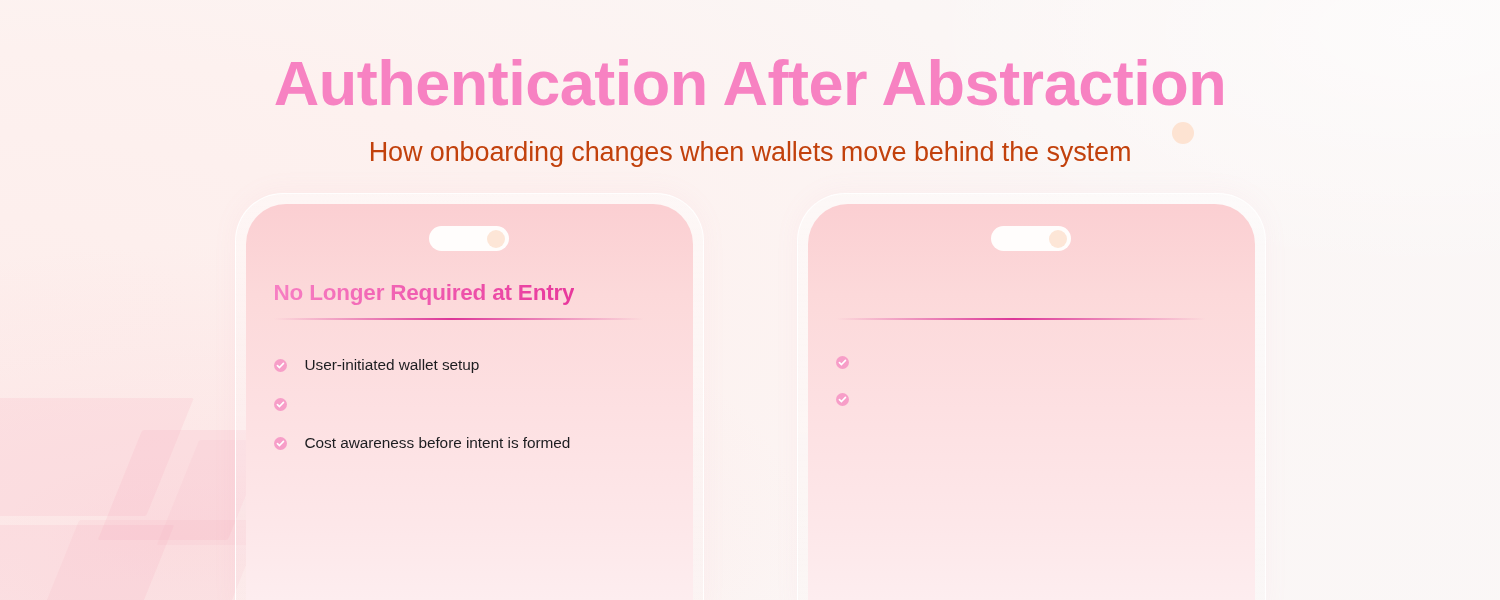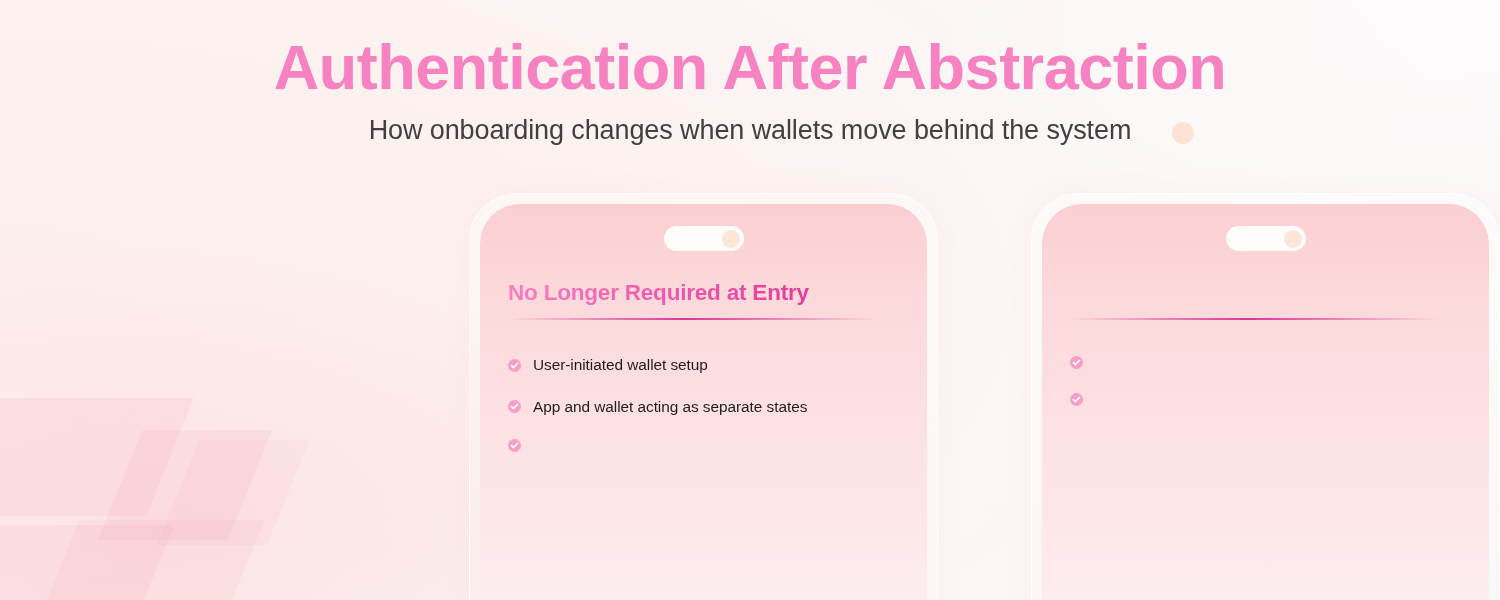--- a/index.html
+++ b/index.html
@@ -35,41 +35,41 @@
   #para-4 { left:55px;   top:520px; width:185px; height:120px; background:rgba(247,168,184,0.13); }
   #para-5 { left:178px;  top:440px; width:110px; height:105px; background:rgba(247,168,184,0.10); }
   #dot-peach {
     position:absolute; z-index:2;
     left:1172px; top:122px; width:22px; height:22px;
     border-radius:50%;
     background:#fde3d2;
   }
 
   
-  #header { position:relative; z-index:5; text-align:center; padding-top:36px; }
+  #header { position:relative; z-index:5; text-align:center; padding-top:52px; }
   #page-title {
     font-size:63px;
     font-weight:bold;
     letter-spacing:-0.5px;
     color:#f782c2;
     line-height:1.0;
   }
   #page-subtitle {
-    margin-top:16px;
+    margin-top:22px;
     font-size:27px;
     font-weight:300;
-    color:#404040;
+    color:#c2410c;
     letter-spacing:-0.1px;
   }
 
   
   #cards {
     position:absolute; z-index:5;
     left:0; top:193px; width:1500px; height:407px;
-    display:flex; justify-content:flex-end; gap:93px;
+    display:flex; justify-content:center; gap:93px;
   }
   .phone {
     width:469px; height:420px;
     border-radius:48px 48px 0 0;
     border:1.6px solid rgba(255,255,255,0.92);
     border-bottom:none;
     padding:10px 10px 0 10px;
     background:linear-gradient(180deg, rgba(255,255,255,0.42) 0%, rgba(255,255,255,0.12) 100%);
     box-shadow:0 -2px 26px rgba(236,128,170,0.06);
   }
@@ -106,20 +106,21 @@
     width:370px; height:1.6px;
     background:linear-gradient(90deg, rgba(214,25,140,0) 0%, rgba(214,25,140,0.85) 48%, rgba(214,25,140,0) 100%);
   }
   .bullet-list {
     position:absolute; left:28px; top:152px; right:20px;
     list-style:none;
   }
   .bullet-item {
     display:flex; align-items:center;
     margin-bottom:23.5px;
+    gap:6px;
   }
   .check-icon {
     flex:0 0 auto;
     width:13px; height:13px; border-radius:50%;
     background:#f79ec8;
     display:flex; align-items:center; justify-content:center;
     margin-right:12px;
   }
   .check-icon svg { display:block; }
   .bullet-text {
@@ -164,28 +165,28 @@
               </svg>
           </span>
           <span class="bullet-text">User-initiated wallet setup</span>
         </li>
         <li class="bullet-item">
           <span class="check-icon">
             <svg width="9" height="9" viewBox="0 0 10 10">
                 <path d="M1.6 5.1 L3.9 7.3 L8.3 2.6" stroke="#ffffff" stroke-width="1.8" fill="none" stroke-linecap="round" stroke-linejoin="round"></path>
               </svg>
           </span>
-          <span class="bullet-text">App and wallet acting as separate states</span>
-        </li>
-        <li class="bullet-item">
-          <span class="check-icon">
-            <svg width="9" height="9" viewBox="0 0 10 10">
-                <path d="M1.6 5.1 L3.9 7.3 L8.3 2.6" stroke="#ffffff" stroke-width="1.8" fill="none" stroke-linecap="round" stroke-linejoin="round"></path>
-              </svg>
-          </span>
+        </li>
+        <li class="bullet-item">
+          <span class="check-icon">
+            <svg width="9" height="9" viewBox="0 0 10 10">
+                <path d="M1.6 5.1 L3.9 7.3 L8.3 2.6" stroke="#ffffff" stroke-width="1.8" fill="none" stroke-linecap="round" stroke-linejoin="round"></path>
+              </svg>
+          </span>
+          <span class="bullet-text">Cost awareness before intent is formed</span>
         </li>
       </ul>
     </div>
   </div>
 
   <div class="phone">
     <div class="phone-screen">
       <div class="notch">
         <div class="notch-cam"></div>
       </div>

